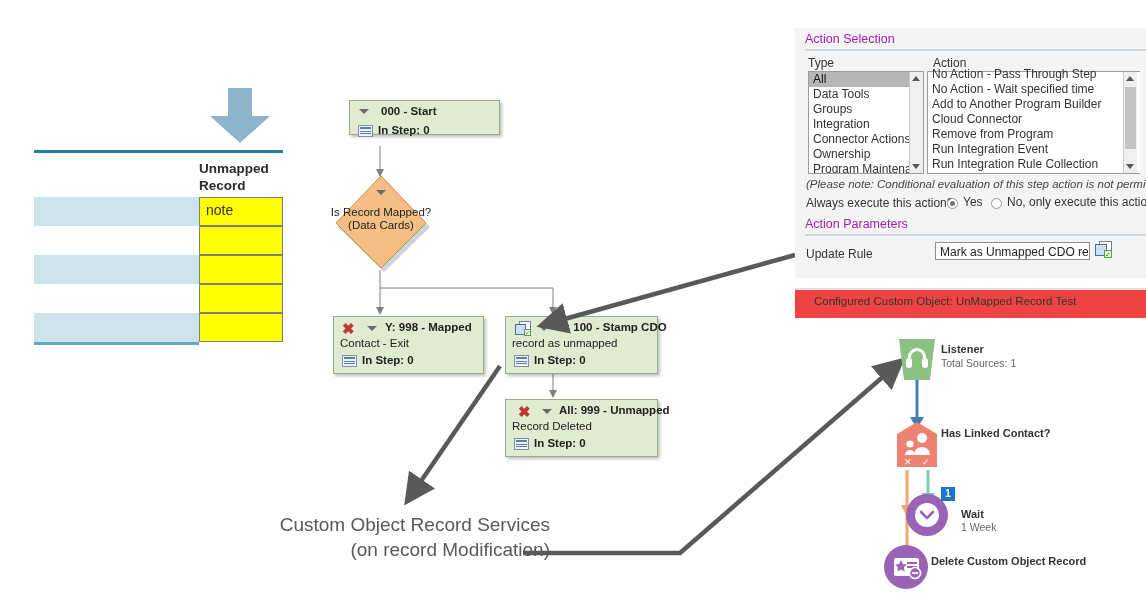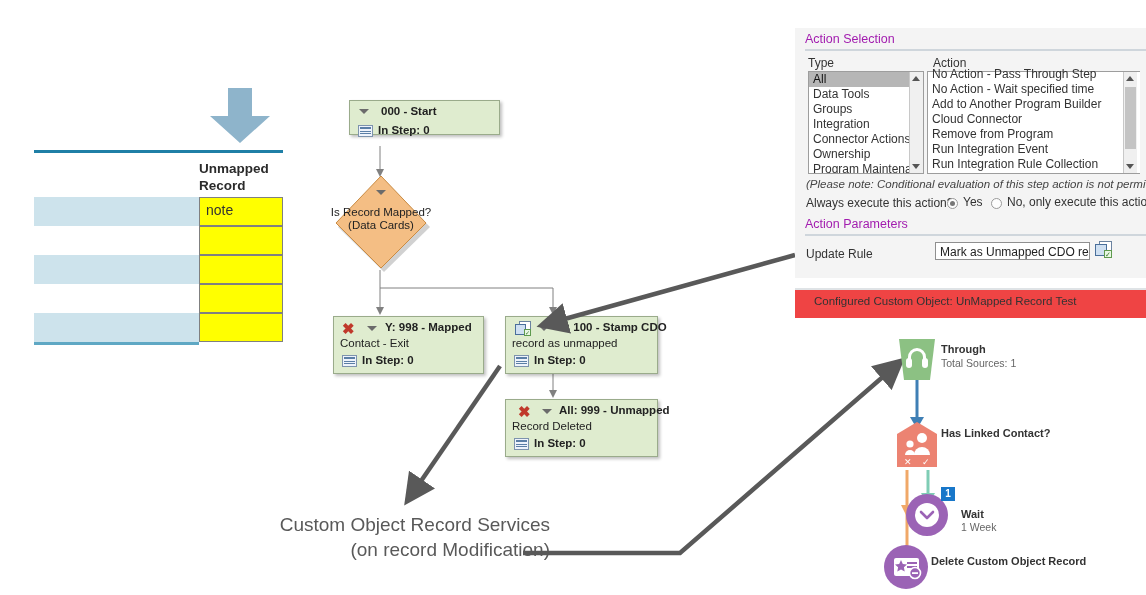--- a/index.html
+++ b/index.html
@@ -298,21 +298,21 @@
 <div class="abs" style="left:897px;top:337px;width:40px;height:45px;">
   <svg viewBox="0 0 40 45" style="width:40px;height:45px;">
     <path d="M2,2 L38,2 L33,43 L7,43 Z" fill="#8cc183"></path>
     <g fill="#ffffff">
       <path d="M11,20 a9,9 0 0 1 18,0 v2 h-3 v-2 a6,6 0 0 0 -12,0 v2 h-3 z"></path>
       <rect x="9" y="21" width="6" height="10" rx="3"></rect>
       <rect x="25" y="21" width="6" height="10" rx="3"></rect>
     </g>
   </svg>
 </div>
-<div class="cv-label" style="left:941px;top:343px;">Through</div>
+<div class="cv-label" style="left:941px;top:343px;">Listener</div>
 <div class="cv-sub" style="left:941px;top:357px;">Total Sources: 1</div>
 
 <div class="abs" style="left:896px;top:421px;width:42px;height:49px;">
   <svg viewBox="0 0 42 49" style="width:42px;height:49px;">
     <path d="M21,1 L41,13 L41,46 L1,46 L1,13 Z" fill="#ec8372"></path>
     <g fill="#ffffff">
       <circle cx="26" cy="17" r="5"></circle>
       <path d="M18,34 a8,8 0 0 1 16,0 z"></path>
       <circle cx="14" cy="23" r="3.6"></circle>
       <path d="M9,34 a5,5 0 0 1 10,0 z"></path>

